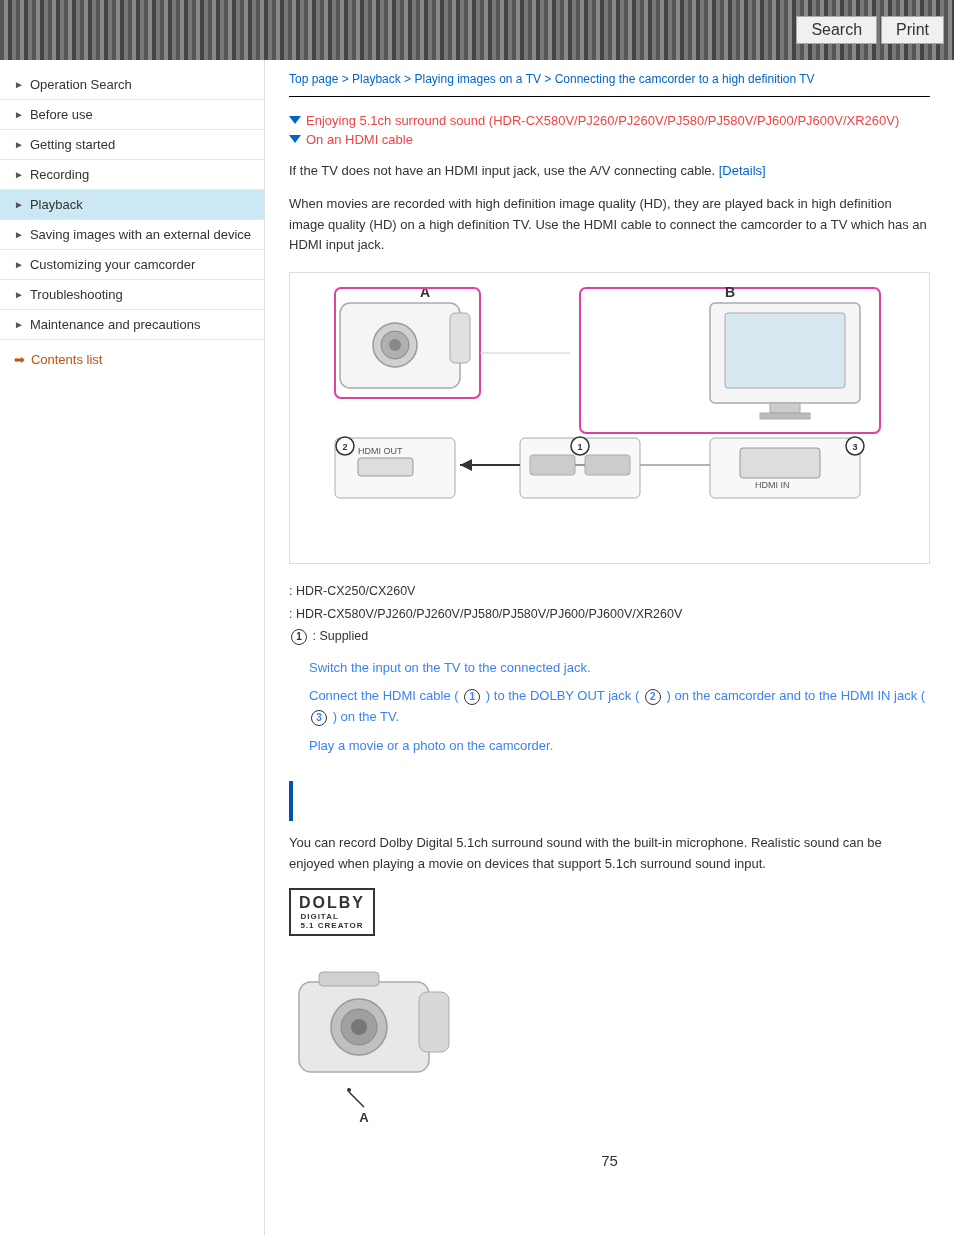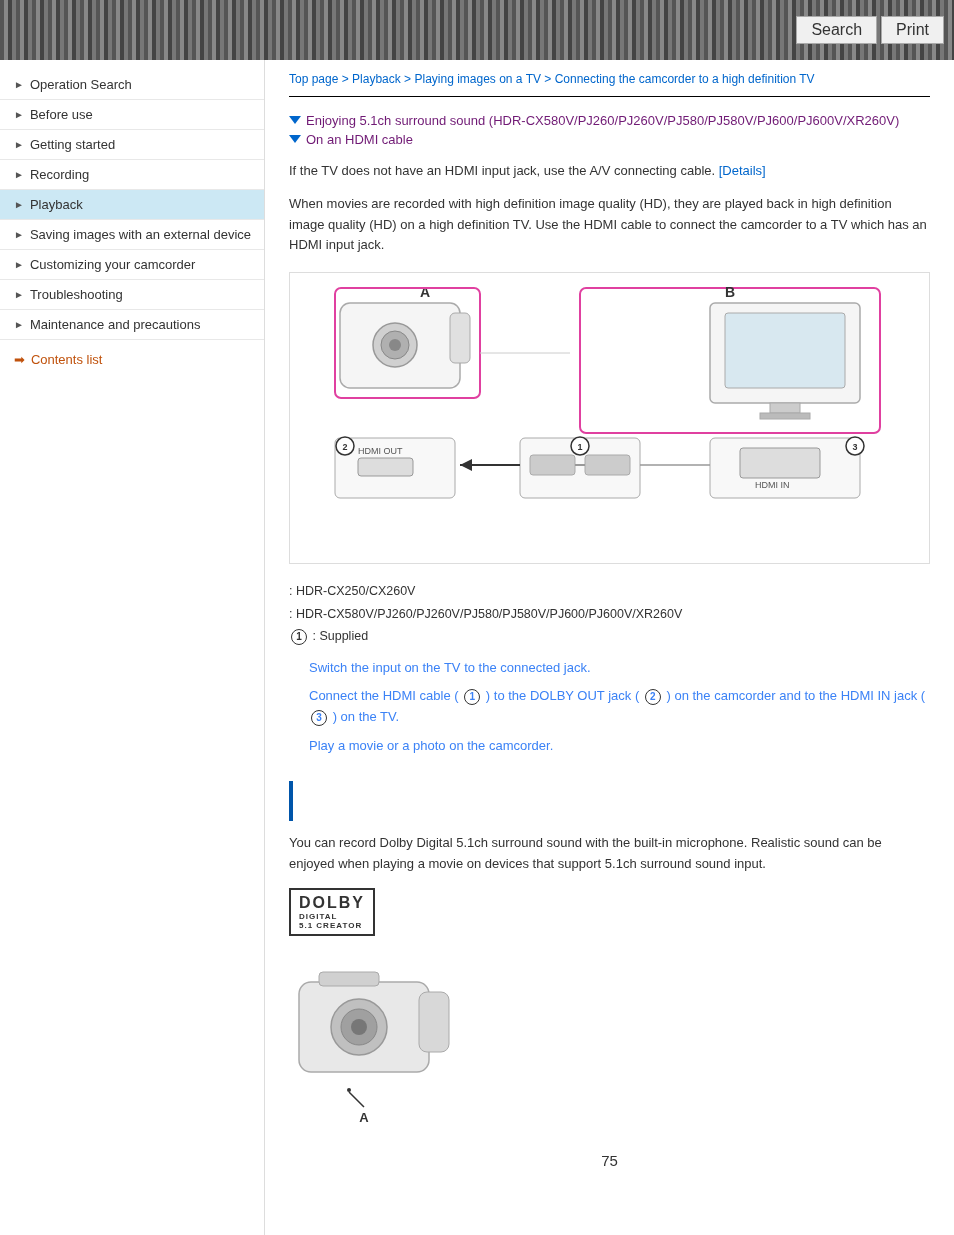--- a/index.html
+++ b/index.html
@@ -86,21 +86,21 @@
       border-bottom: 1px solid #000000;
       margin-bottom: 16px;
     }
     .breadcrumb a { color: #0066cc; text-decoration: none; }
 
     
     .section-links { margin-bottom: 14px; }
     .section-link {
       display: flex;
       align-items: flex-start;
-      color: #701a75;
+      color: #ef4444;
       font-size: 13px;
       text-decoration: none;
       margin-bottom: 4px;
       cursor: pointer;
     }
     .tri-down {
       display: inline-block;
       width: 0; height: 0;
       border-left: 6px solid transparent;
       border-right: 6px solid transparent;
@@ -156,20 +156,21 @@
       margin-right: 12px;
       min-height: 40px;
     }
     .blue-bar-content { flex: 1; }
 
     
     .dolby-area { margin: 14px 0; }
     .dolby-box {
       display: inline-flex;
       flex-direction: column;
+      align-items: center;
       border: 2px solid #333;
       padding: 4px 8px;
       font-size: 10px;
       font-weight: bold;
       color: #333;
     }
     .dolby-main { font-size: 16px; font-weight: 900; letter-spacing: 2px; }
     .dolby-sub { font-size: 8px; letter-spacing: 1px; }
 
     

